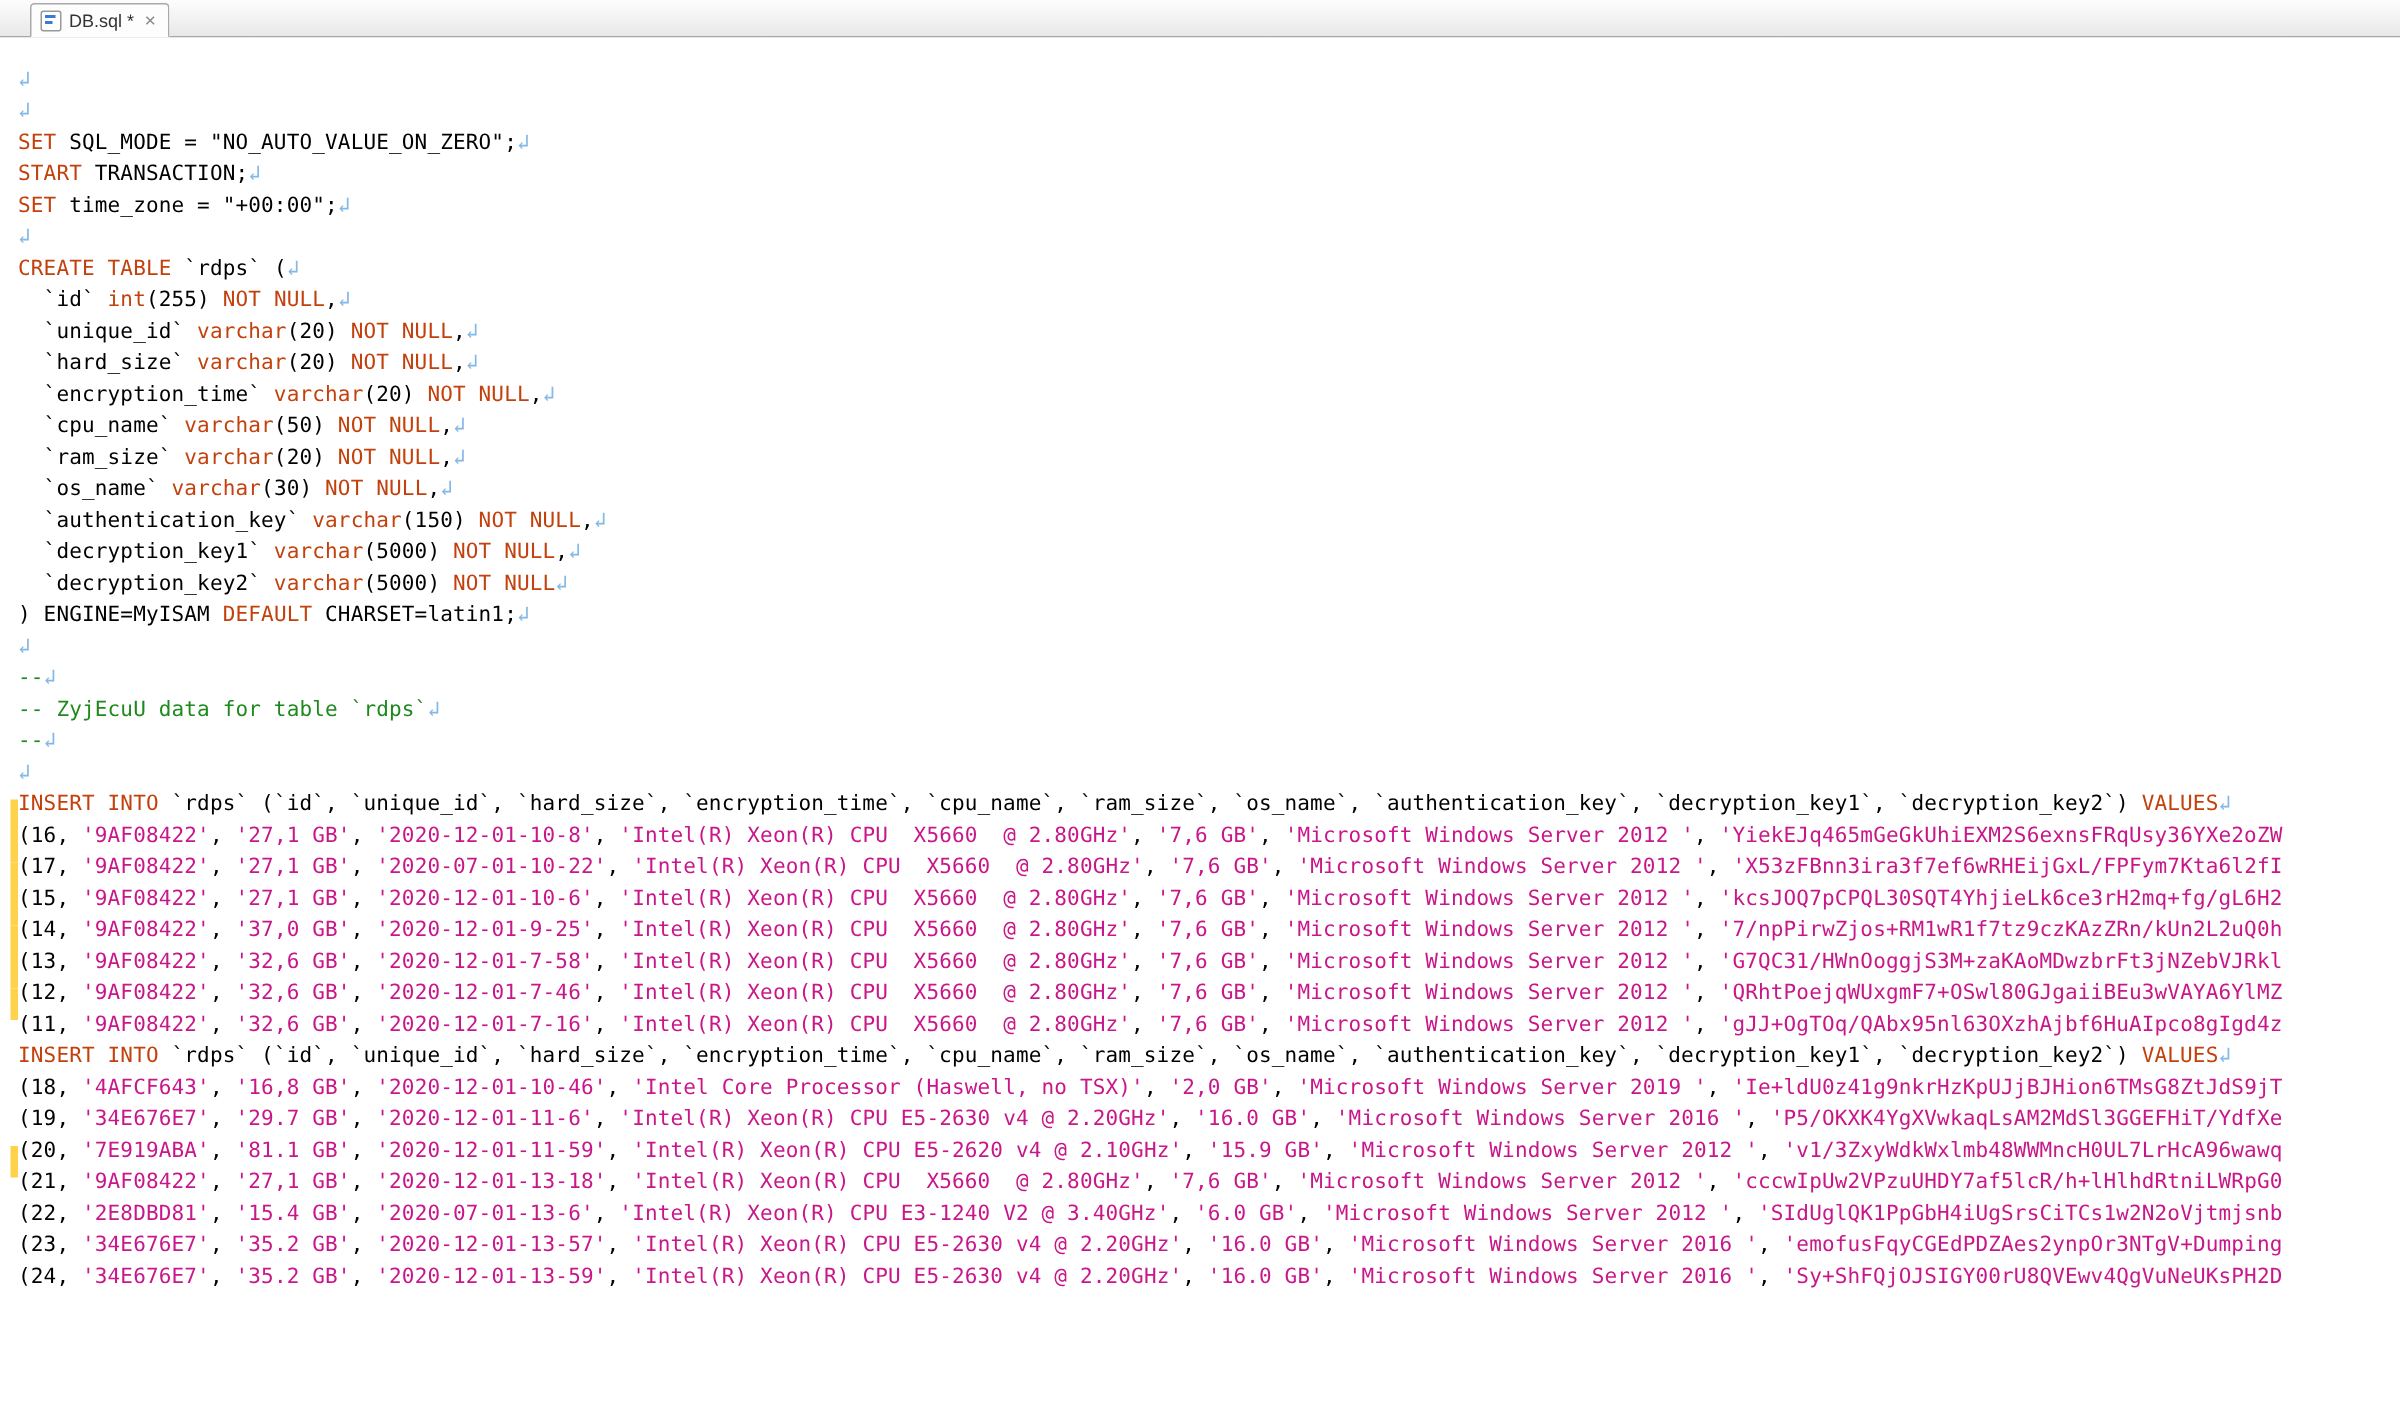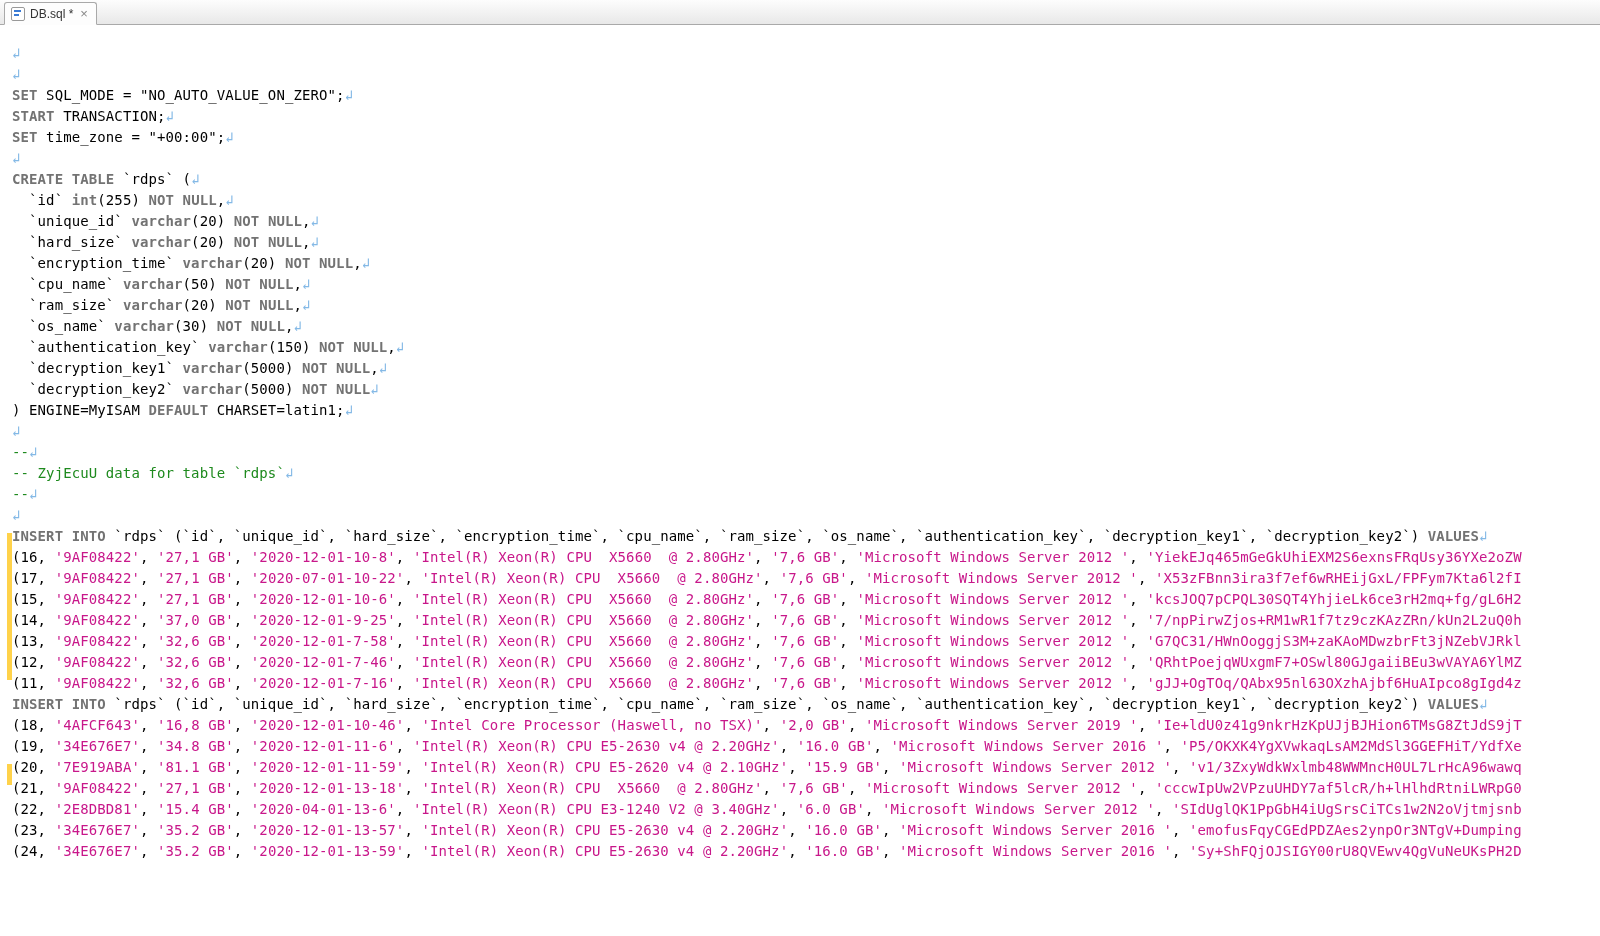--- a/index.html
+++ b/index.html
@@ -11,21 +11,21 @@
     font-size: 14px;
     background: #f0f0f0;
     overflow: hidden;
   }
   .tabbar {
     height: 24px;
     background: linear-gradient(#fdfdfd, #e8e8e8);
     border-bottom: 1px solid #a9a9a9;
     display: flex;
     align-items: stretch;
-    padding-left: 4px;
+    padding-left: 20px;
   }
   .tab {
     display: flex;
     align-items: center;
     background: #fdfdfd;
     border: 1px solid #a9a9a9;
     border-bottom: 1px solid #fdfdfd;
     border-radius: 3px 3px 0 0;
     padding: 0 6px;
     margin-top: 2px;
@@ -80,21 +80,21 @@
     top: 4px;
     right: 0;
     white-space: pre;
     line-height: 21px;
     color: #000;
     letter-spacing: 0.1px;
   }
   
   .s { color: #c8178a; }
   
-  .k { color: #737373; font-weight: bold; }
+  .k { color: #c2410c; font-weight: normal; }
   
   .c { color: #1e8a1e; }
   
   .a { color: #84b9e6; }
   
   .hl {
     position: absolute;
     left: 0;
     width: 5px;
     background: #ffd24a;
@@ -138,24 +138,24 @@
 <span class="k">INSERT INTO</span> `rdps` (`id`, `unique_id`, `hard_size`, `encryption_time`, `cpu_name`, `ram_size`, `os_name`, `authentication_key`, `decryption_key1`, `decryption_key2`) <span class="k">VALUES</span><span class="a">↲</span>
 (16, <span class="s">'9AF08422'</span>, <span class="s">'27,1 GB'</span>, <span class="s">'2020-12-01-10-8'</span>, <span class="s">'Intel(R) Xeon(R) CPU  X5660  @ 2.80GHz'</span>, <span class="s">'7,6 GB'</span>, <span class="s">'Microsoft Windows Server 2012 '</span>, <span class="s">'YiekEJq465mGeGkUhiEXM2S6exnsFRqUsy36YXe2oZW</span>
 (17, <span class="s">'9AF08422'</span>, <span class="s">'27,1 GB'</span>, <span class="s">'2020-07-01-10-22'</span>, <span class="s">'Intel(R) Xeon(R) CPU  X5660  @ 2.80GHz'</span>, <span class="s">'7,6 GB'</span>, <span class="s">'Microsoft Windows Server 2012 '</span>, <span class="s">'X53zFBnn3ira3f7ef6wRHEijGxL/FPFym7Kta6l2fI</span>
 (15, <span class="s">'9AF08422'</span>, <span class="s">'27,1 GB'</span>, <span class="s">'2020-12-01-10-6'</span>, <span class="s">'Intel(R) Xeon(R) CPU  X5660  @ 2.80GHz'</span>, <span class="s">'7,6 GB'</span>, <span class="s">'Microsoft Windows Server 2012 '</span>, <span class="s">'kcsJOQ7pCPQL30SQT4YhjieLk6ce3rH2mq+fg/gL6H2</span>
 (14, <span class="s">'9AF08422'</span>, <span class="s">'37,0 GB'</span>, <span class="s">'2020-12-01-9-25'</span>, <span class="s">'Intel(R) Xeon(R) CPU  X5660  @ 2.80GHz'</span>, <span class="s">'7,6 GB'</span>, <span class="s">'Microsoft Windows Server 2012 '</span>, <span class="s">'7/npPirwZjos+RM1wR1f7tz9czKAzZRn/kUn2L2uQ0h</span>
 (13, <span class="s">'9AF08422'</span>, <span class="s">'32,6 GB'</span>, <span class="s">'2020-12-01-7-58'</span>, <span class="s">'Intel(R) Xeon(R) CPU  X5660  @ 2.80GHz'</span>, <span class="s">'7,6 GB'</span>, <span class="s">'Microsoft Windows Server 2012 '</span>, <span class="s">'G7QC31/HWnOoggjS3M+zaKAoMDwzbrFt3jNZebVJRkl</span>
 (12, <span class="s">'9AF08422'</span>, <span class="s">'32,6 GB'</span>, <span class="s">'2020-12-01-7-46'</span>, <span class="s">'Intel(R) Xeon(R) CPU  X5660  @ 2.80GHz'</span>, <span class="s">'7,6 GB'</span>, <span class="s">'Microsoft Windows Server 2012 '</span>, <span class="s">'QRhtPoejqWUxgmF7+OSwl80GJgaiiBEu3wVAYA6YlMZ</span>
 (11, <span class="s">'9AF08422'</span>, <span class="s">'32,6 GB'</span>, <span class="s">'2020-12-01-7-16'</span>, <span class="s">'Intel(R) Xeon(R) CPU  X5660  @ 2.80GHz'</span>, <span class="s">'7,6 GB'</span>, <span class="s">'Microsoft Windows Server 2012 '</span>, <span class="s">'gJJ+OgTOq/QAbx95nl63OXzhAjbf6HuAIpco8gIgd4z</span>
 <span class="k">INSERT INTO</span> `rdps` (`id`, `unique_id`, `hard_size`, `encryption_time`, `cpu_name`, `ram_size`, `os_name`, `authentication_key`, `decryption_key1`, `decryption_key2`) <span class="k">VALUES</span><span class="a">↲</span>
 (18, <span class="s">'4AFCF643'</span>, <span class="s">'16,8 GB'</span>, <span class="s">'2020-12-01-10-46'</span>, <span class="s">'Intel Core Processor (Haswell, no TSX)'</span>, <span class="s">'2,0 GB'</span>, <span class="s">'Microsoft Windows Server 2019 '</span>, <span class="s">'Ie+ldU0z41g9nkrHzKpUJjBJHion6TMsG8ZtJdS9jT</span>
-(19, <span class="s">'34E676E7'</span>, <span class="s">'34.8 GB'</span>, <span class="s">'2020-12-01-11-6'</span>, <span class="s">'Intel(R) Xeon(R) CPU E5-2630 v4 @ 2.20GHz'</span>, <span class="s">'16.0 GB'</span>, <span class="s">'Microsoft Windows Server 2016 '</span>, <span class="s">'P5/OKXK4YgXVwkaqLsAM2MdSl3GGEFHiT/YdfXe</span>
+(19, <span class="s">'34E676E7'</span>, <span class="s">'29.7 GB'</span>, <span class="s">'2020-12-01-11-6'</span>, <span class="s">'Intel(R) Xeon(R) CPU E5-2630 v4 @ 2.20GHz'</span>, <span class="s">'16.0 GB'</span>, <span class="s">'Microsoft Windows Server 2016 '</span>, <span class="s">'P5/OKXK4YgXVwkaqLsAM2MdSl3GGEFHiT/YdfXe</span>
 (20, <span class="s">'7E919ABA'</span>, <span class="s">'81.1 GB'</span>, <span class="s">'2020-12-01-11-59'</span>, <span class="s">'Intel(R) Xeon(R) CPU E5-2620 v4 @ 2.10GHz'</span>, <span class="s">'15.9 GB'</span>, <span class="s">'Microsoft Windows Server 2012 '</span>, <span class="s">'v1/3ZxyWdkWxlmb48WWMncH0UL7LrHcA96wawq</span>
 (21, <span class="s">'9AF08422'</span>, <span class="s">'27,1 GB'</span>, <span class="s">'2020-12-01-13-18'</span>, <span class="s">'Intel(R) Xeon(R) CPU  X5660  @ 2.80GHz'</span>, <span class="s">'7,6 GB'</span>, <span class="s">'Microsoft Windows Server 2012 '</span>, <span class="s">'cccwIpUw2VPzuUHDY7af5lcR/h+lHlhdRtniLWRpG0</span>
-(22, <span class="s">'2E8DBD81'</span>, <span class="s">'15.4 GB'</span>, <span class="s">'2020-04-01-13-6'</span>, <span class="s">'Intel(R) Xeon(R) CPU E3-1240 V2 @ 3.40GHz'</span>, <span class="s">'6.0 GB'</span>, <span class="s">'Microsoft Windows Server 2012 '</span>, <span class="s">'SIdUglQK1PpGbH4iUgSrsCiTCs1w2N2oVjtmjsnb</span>
+(22, <span class="s">'2E8DBD81'</span>, <span class="s">'15.4 GB'</span>, <span class="s">'2020-07-01-13-6'</span>, <span class="s">'Intel(R) Xeon(R) CPU E3-1240 V2 @ 3.40GHz'</span>, <span class="s">'6.0 GB'</span>, <span class="s">'Microsoft Windows Server 2012 '</span>, <span class="s">'SIdUglQK1PpGbH4iUgSrsCiTCs1w2N2oVjtmjsnb</span>
 (23, <span class="s">'34E676E7'</span>, <span class="s">'35.2 GB'</span>, <span class="s">'2020-12-01-13-57'</span>, <span class="s">'Intel(R) Xeon(R) CPU E5-2630 v4 @ 2.20GHz'</span>, <span class="s">'16.0 GB'</span>, <span class="s">'Microsoft Windows Server 2016 '</span>, <span class="s">'emofusFqyCGEdPDZAes2ynpOr3NTgV+Dumping</span>
 (24, <span class="s">'34E676E7'</span>, <span class="s">'35.2 GB'</span>, <span class="s">'2020-12-01-13-59'</span>, <span class="s">'Intel(R) Xeon(R) CPU E5-2630 v4 @ 2.20GHz'</span>, <span class="s">'16.0 GB'</span>, <span class="s">'Microsoft Windows Server 2016 '</span>, <span class="s">'Sy+ShFQjOJSIGY00rU8QVEwv4QgVuNeUKsPH2D</span></pre>
 
 <div id="hls" style="position: absolute; left: 7px; top: 0px; width: 5px;">
       <div class="hl" style="top: 508px; height: 21px;"></div>
       <div class="hl" style="top: 529px; height: 21px;"></div>
       <div class="hl" style="top: 550px; height: 21px;"></div>
       <div class="hl" style="top: 571px; height: 21px;"></div>
       <div class="hl" style="top: 592px; height: 21px;"></div>
       <div class="hl" style="top: 613px; height: 21px;"></div>

